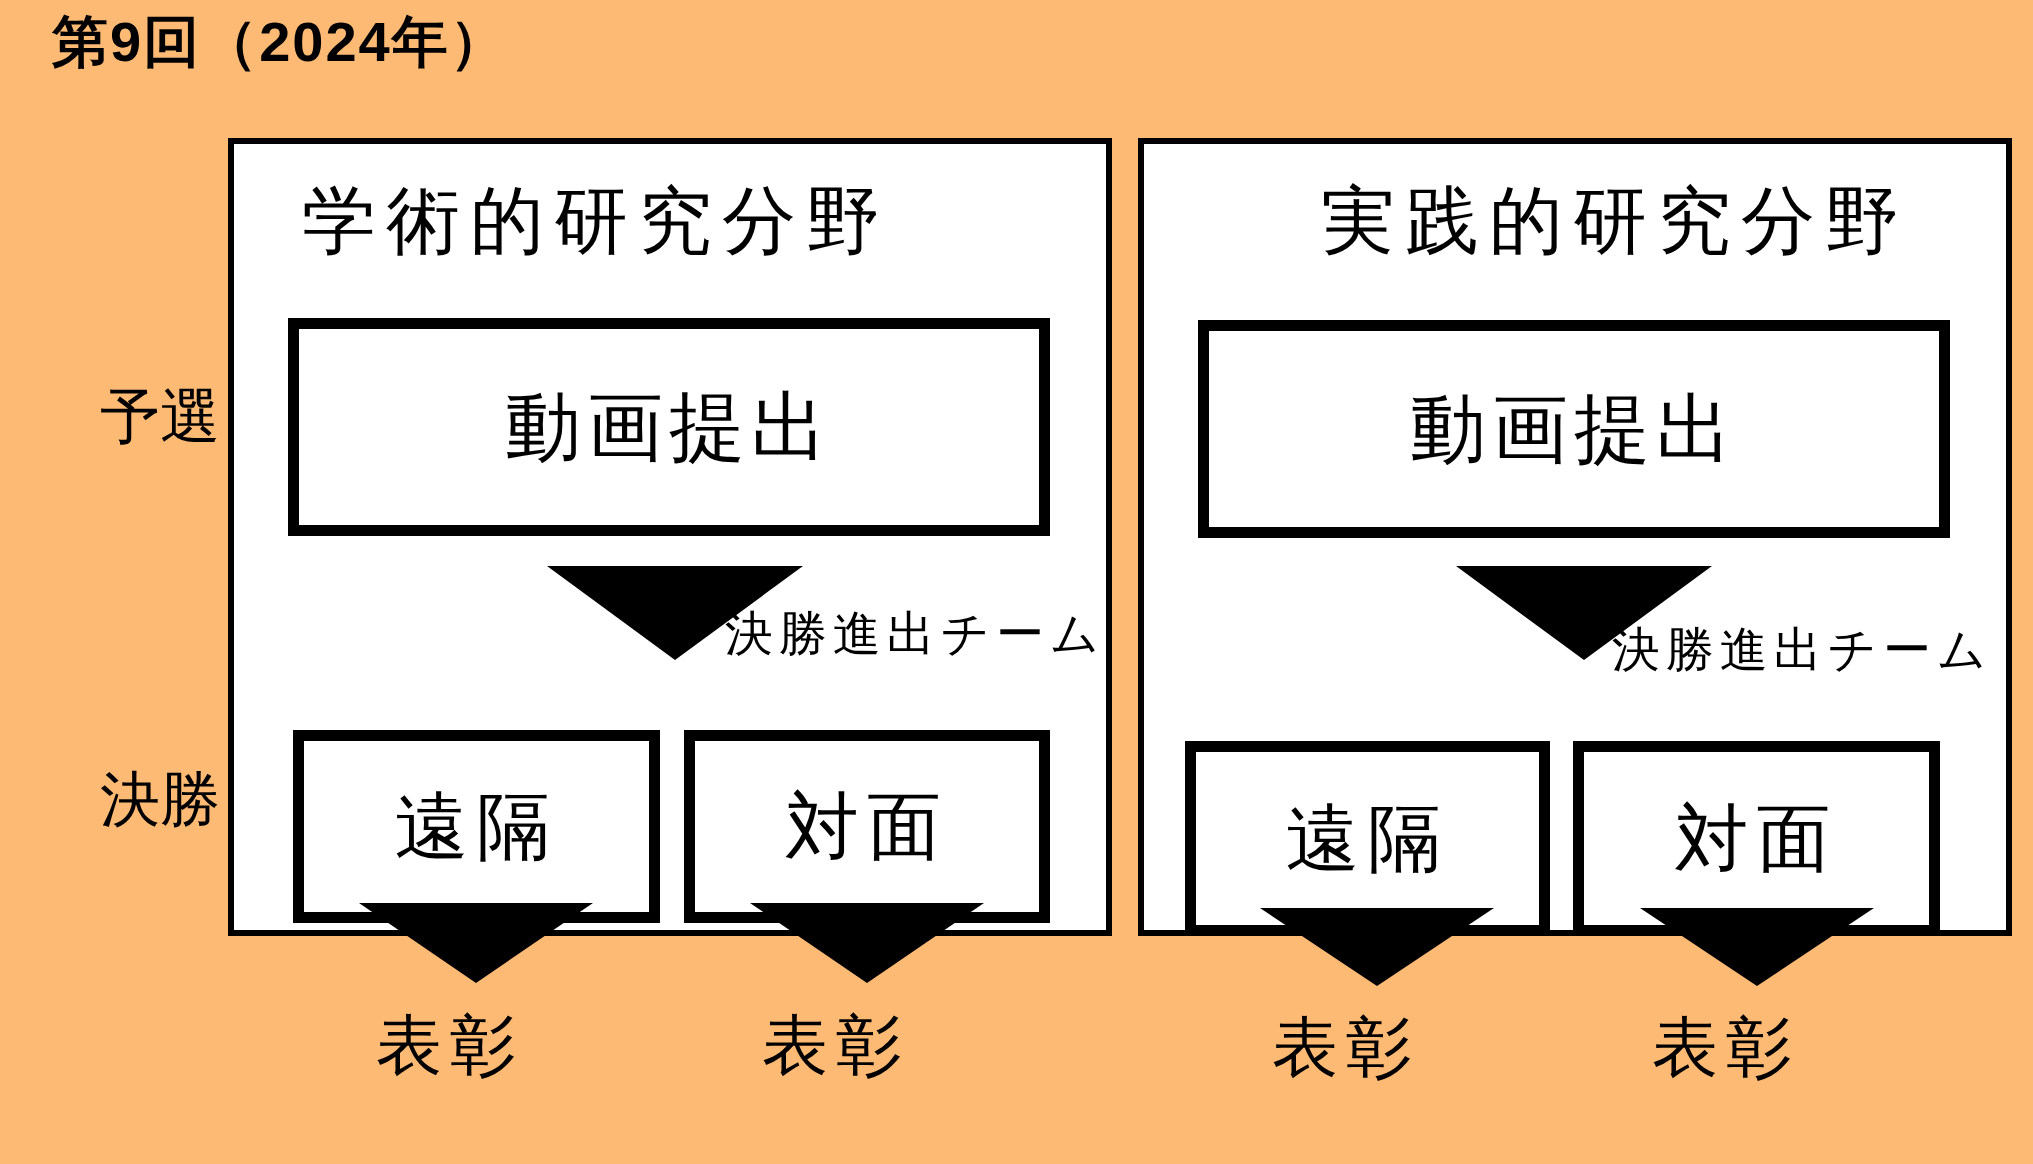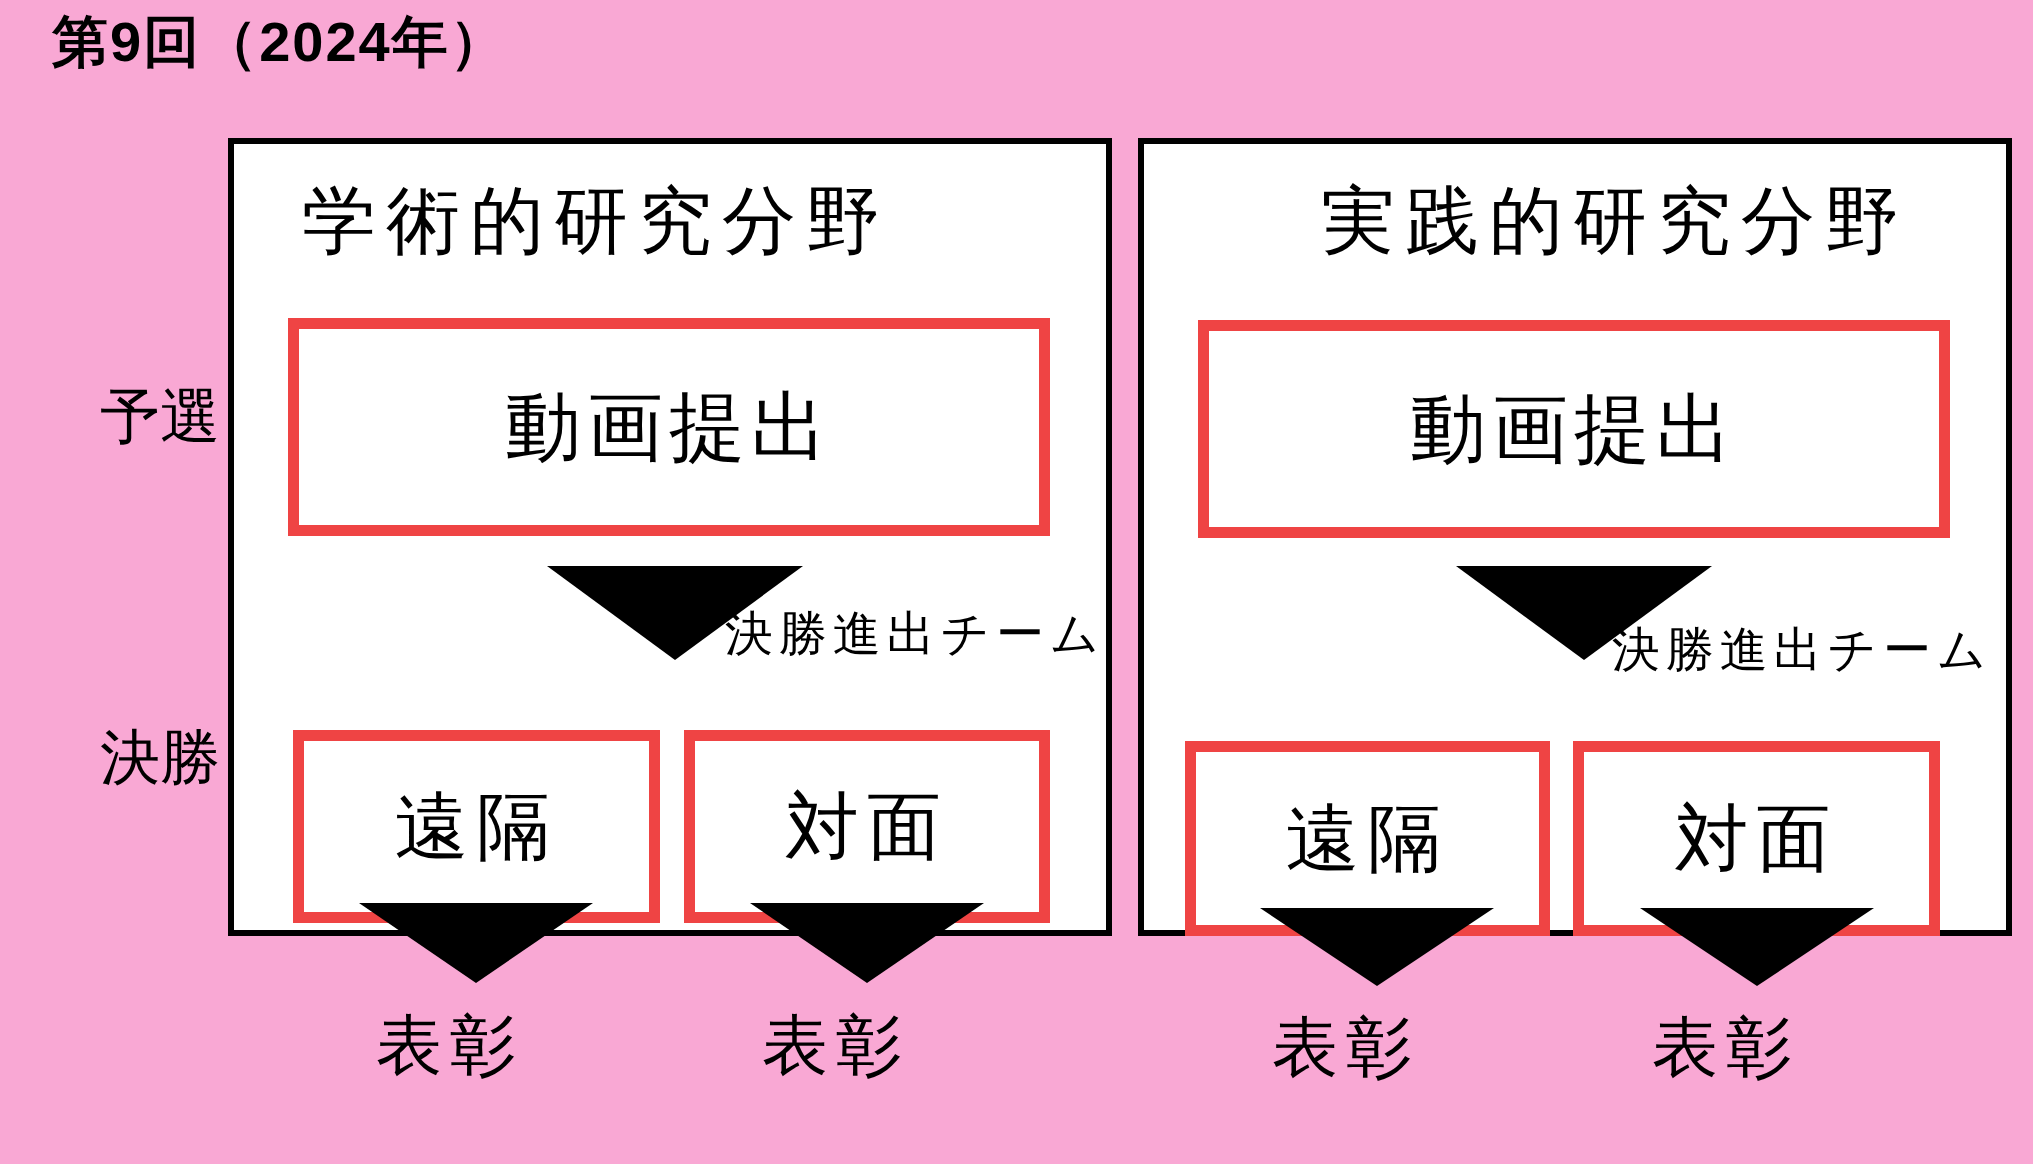--- a/index.html
+++ b/index.html
@@ -4,21 +4,21 @@
 <style>
   html, body {
     margin: 0;
     padding: 0;
     background: #ffffff;
   }
   .page {
     position: relative;
     width: 2033px;
     height: 1164px;
-    background: #f9a8d4;
+    background: #fdba74;
     font-family: "Liberation Sans", "DejaVu Sans", sans-serif;
     color: #000000;
     overflow: hidden;
   }
   .abs { position: absolute; }
   .title {
     font-size: 56px;
     font-weight: 700;
     letter-spacing: 2px;
     line-height: 1;
@@ -39,21 +39,21 @@
   }
   .panel-header {
     font-size: 74px;
     font-weight: 400;
     letter-spacing: 10px;
     line-height: 1;
     text-align: center;
     white-space: nowrap;
   }
   .box {
-    border: 11px solid #ef4444;
+    border: 11px solid #000000;
     box-sizing: border-box;
     background: #ffffff;
     display: flex;
     align-items: center;
     justify-content: center;
     line-height: 1;
     white-space: nowrap;
   }
   .box.video { font-size: 76px; letter-spacing: 6px; }
   .box.small { font-size: 74px; letter-spacing: 8px; margin-top: 48px; }
@@ -77,21 +77,21 @@
   }
 </style>
 </head>
 <body>
 
 <div class="page">
 
   <div class="abs title" style="left:52px; top:14px;">第9回（2024年）</div>
 
   <div class="abs row-label" style="left:50px; top:387px; width:170px;">予選</div>
-  <div class="abs row-label" style="left:50px; top:728px; width:170px;">決勝</div>
+  <div class="abs row-label" style="left:50px; top:770px; width:170px;">決勝</div>
 
   <div class="abs panel" style="left:228px; top:138px; width:884px; height:798px;"></div>
 
   <div class="abs panel-header" style="left:228px; top:184px; width:736px;">学術的研究分野</div>
 
   <div class="abs box video" style="left:288px; top:318px; width:762px; height:218px;">
     <span>動画提出</span>
   </div>
 
   <div class="abs tri" style="left:547px; top:566px; width:256px; height:94px;"></div>

